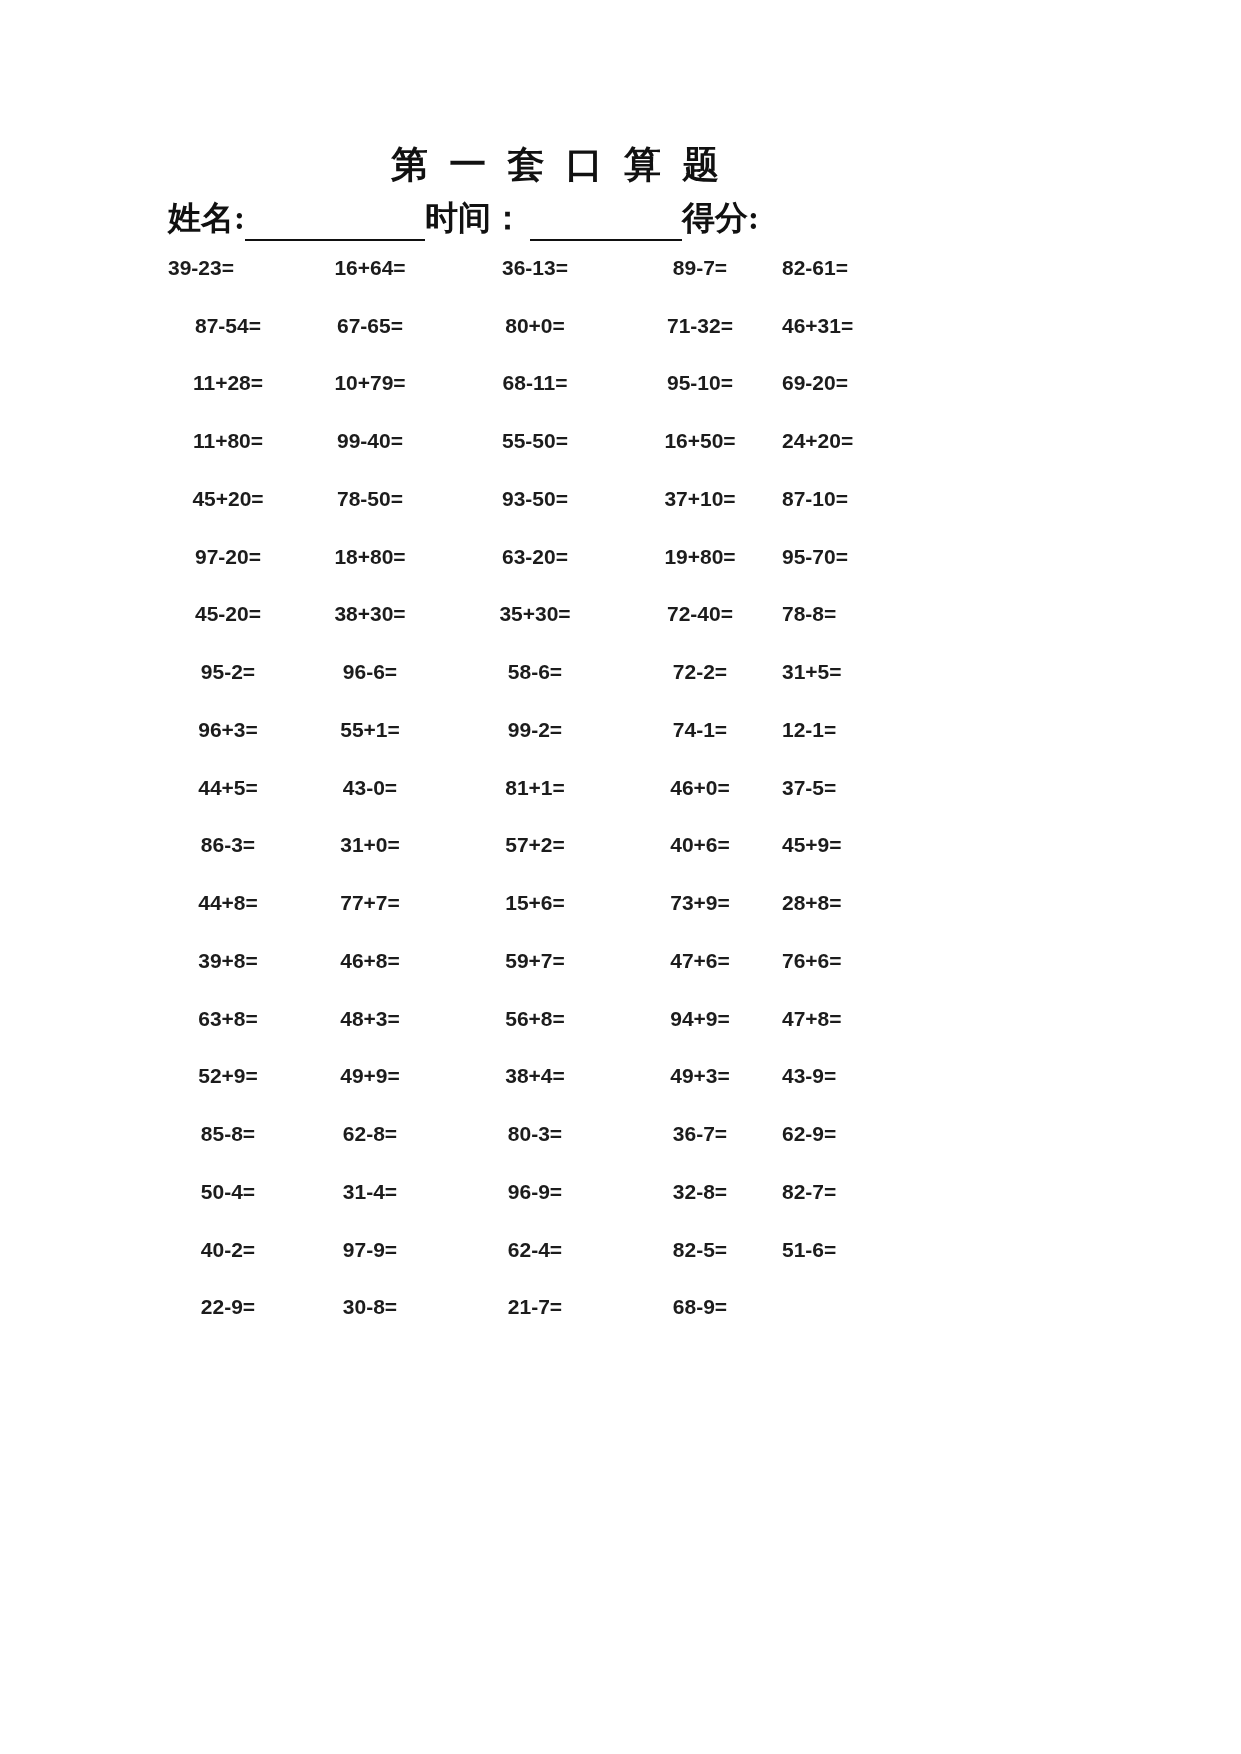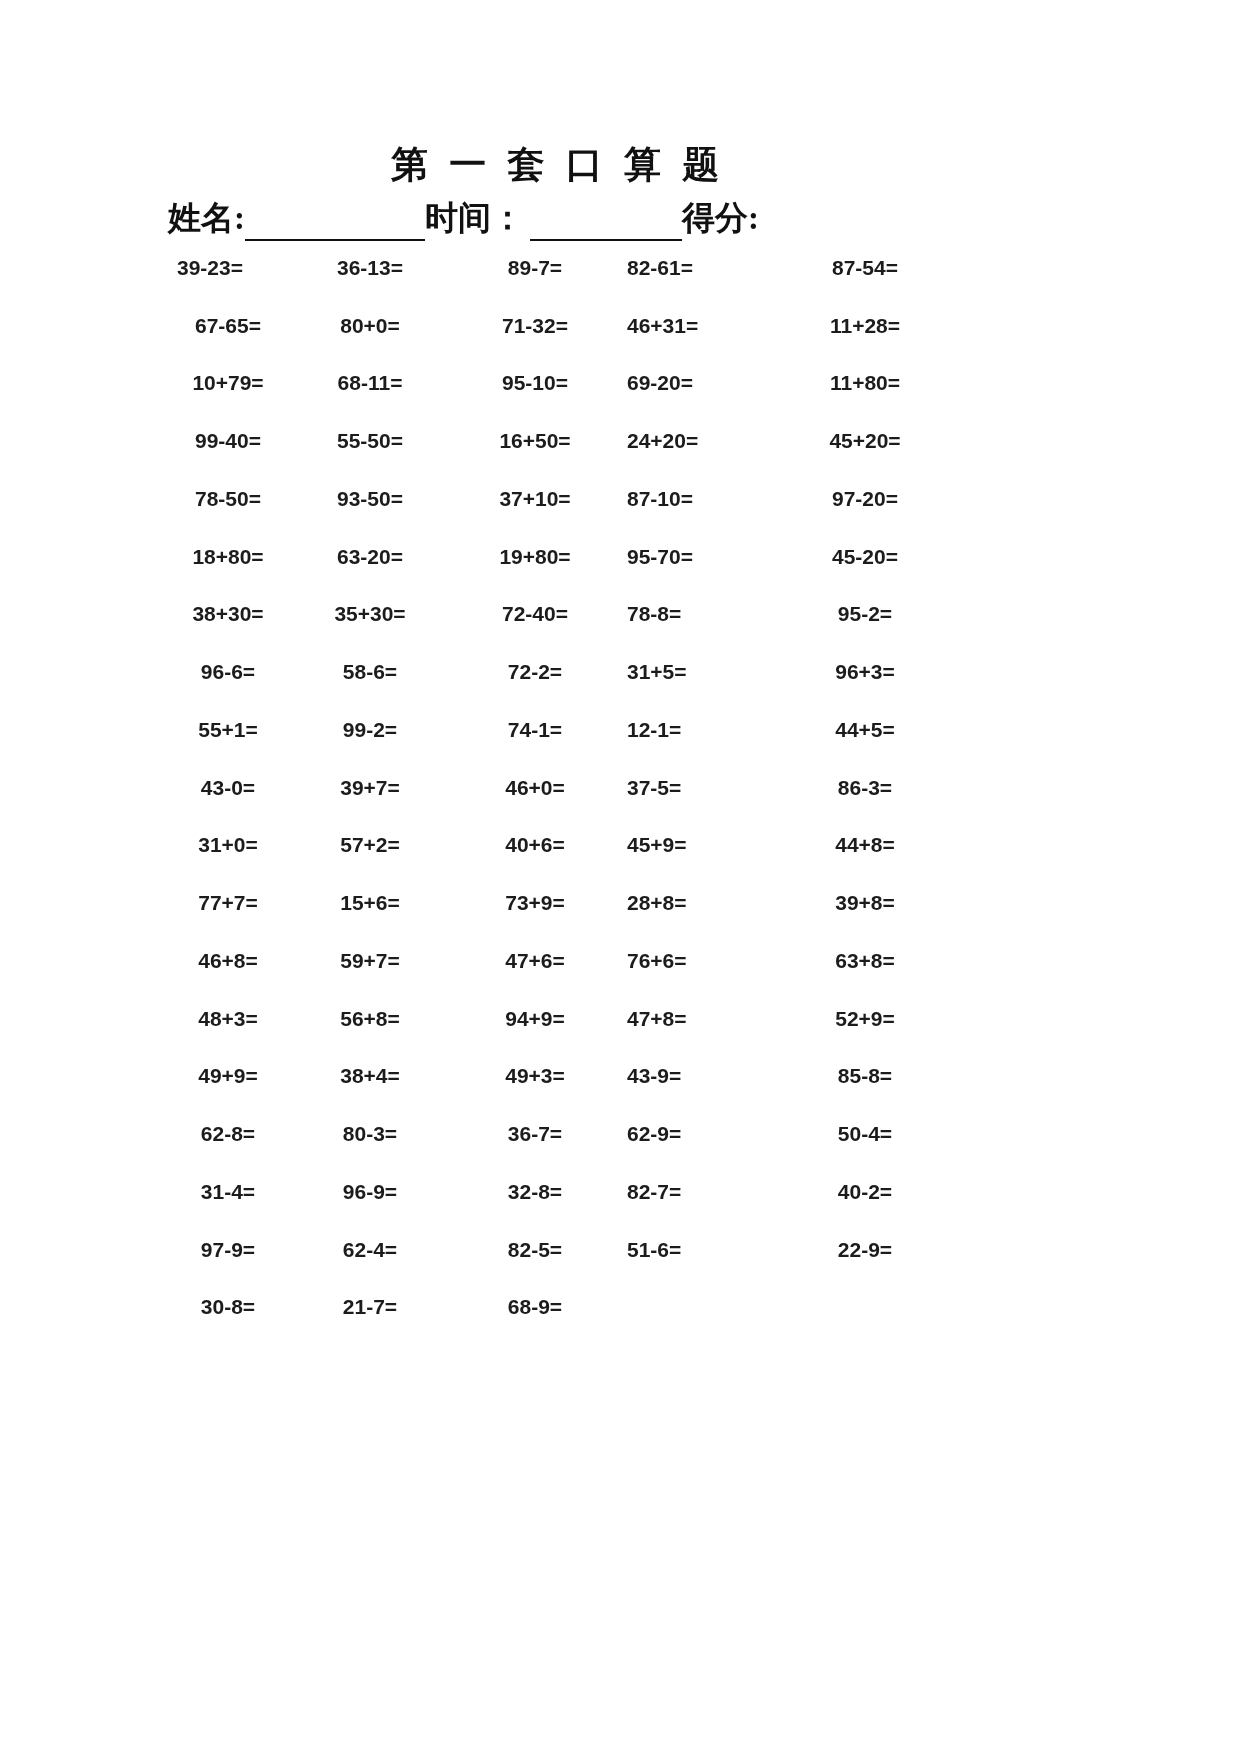--- a/index.html
+++ b/index.html
@@ -58,40 +58,41 @@
     grid-auto-rows: 57.75px;
   }
   .cell {
     display: flex;
     align-items: center;
     font-weight: 700;
     font-size: 21px;
     color: #1c1c1c;
     white-space: nowrap;
   }
-  .cell.col1 { justify-content: flex-start; margin-left: 9px; }
+  .cell.col1 { justify-content: flex-start; }
   .cell.col2, .cell.col3, .cell.col4, .cell.col5 { justify-content: center; }
 </style>
 </head>
 <body>
 
 <div class="page">
 
   <div class="doc-title">第 一 套 口 算 题</div>
 
   <div class="header-line">
     <span>姓名:</span>
     <span class="blank-line blank-name"></span>
     <span>时间：</span>
     <span class="blank-line blank-time"></span>
     <span>得分:</span>
   </div>
 
   <div class="grid">
       <div class="cell col1">39-23=</div>
+      <div class="cell col3">16+64=</div>
       <div class="cell col4">36-13=</div>
       <div class="cell col5">89-7=</div>
       <div class="cell col1">82-61=</div>
       <div class="cell col2">87-54=</div>
       <div class="cell col3">67-65=</div>
       <div class="cell col4">80+0=</div>
       <div class="cell col5">71-32=</div>
       <div class="cell col1">46+31=</div>
       <div class="cell col2">11+28=</div>
       <div class="cell col3">10+79=</div>
@@ -123,21 +124,21 @@
       <div class="cell col4">58-6=</div>
       <div class="cell col5">72-2=</div>
       <div class="cell col1">31+5=</div>
       <div class="cell col2">96+3=</div>
       <div class="cell col3">55+1=</div>
       <div class="cell col4">99-2=</div>
       <div class="cell col5">74-1=</div>
       <div class="cell col1">12-1=</div>
       <div class="cell col2">44+5=</div>
       <div class="cell col3">43-0=</div>
-      <div class="cell col4">39+7=</div>
+      <div class="cell col4">81+1=</div>
       <div class="cell col5">46+0=</div>
       <div class="cell col1">37-5=</div>
       <div class="cell col2">86-3=</div>
       <div class="cell col3">31+0=</div>
       <div class="cell col4">57+2=</div>
       <div class="cell col5">40+6=</div>
       <div class="cell col1">45+9=</div>
       <div class="cell col2">44+8=</div>
       <div class="cell col3">77+7=</div>
       <div class="cell col4">15+6=</div>

